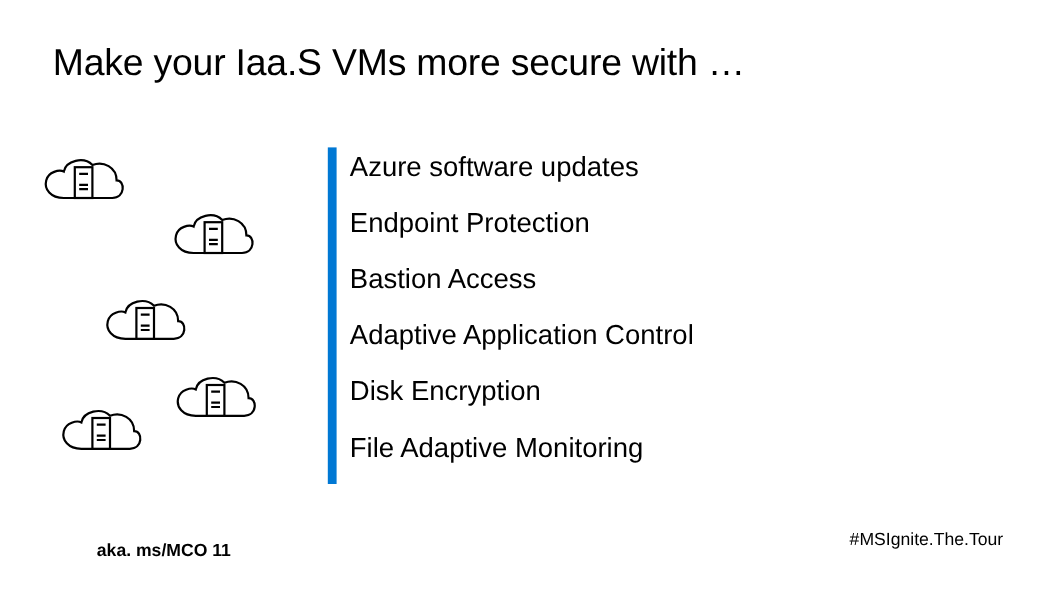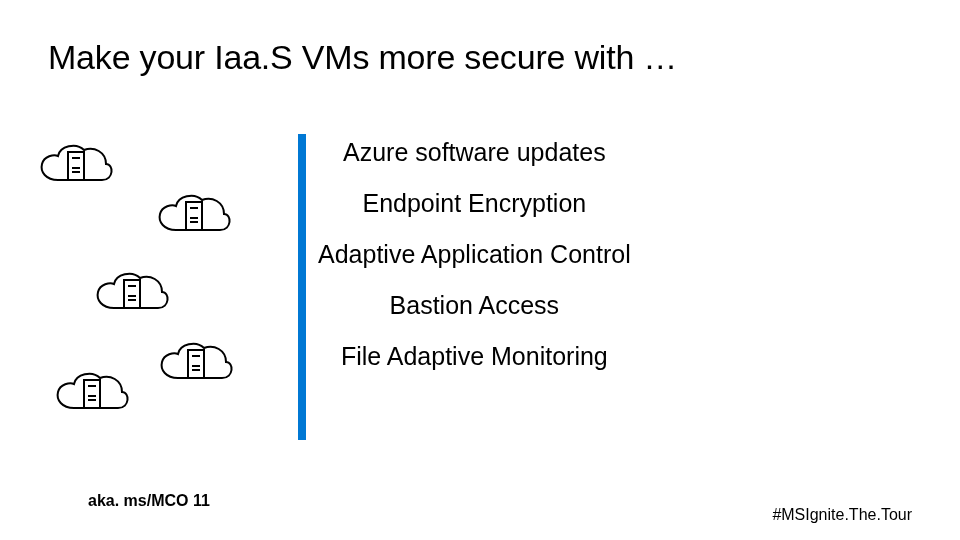--- a/index.html
+++ b/index.html
@@ -11,21 +11,20 @@
     font-family: "Segoe UI", Arial, sans-serif;
     color: #000;
     overflow: hidden;
     position: relative;
   }
   .slide {
     position: relative;
     width: 960px;
     height: 540px;
     box-sizing: border-box;
-    text-align: center;
   }
   .title {
     position: absolute;
     top: 38px;
     left: 48px;
     font-size: 34px;
     font-weight: 400;
     letter-spacing: -0.2px;
   }
   .clouds {
@@ -63,21 +62,21 @@
     position: absolute;
     left: 48px;
     bottom: 30px;
     font-size: 16px;
     font-weight: 600;
     margin-left: 40px;
   }
   .footer-right {
     position: absolute;
     right: 48px;
-    bottom: 16px;
+    bottom: 40px;
     font-size: 16px;
     font-weight: 400;
     margin-left: 11px;
   }
 </style>
 </head>
 <body>
 
 <div class="slide">
 
@@ -129,22 +128,23 @@
         <line x1="36" y1="28" x2="44" y2="28" stroke="#000" stroke-width="2"></line>
         <line x1="36" y1="32" x2="44" y2="32" stroke="#000" stroke-width="2"></line>
       </svg>
     </div>
   </div>
 
   <div class="divider"></div>
 
   <div class="list">
     <div class="list-item">Azure software updates</div>
-    <div class="list-item">Endpoint Encryption</div>
+    <div class="list-item">Endpoint Protection</div>
+    <div class="list-item">Bastion Access</div>
     <div class="list-item">Adaptive Application Control</div>
-    <div class="list-item">Bastion Access</div>
+    <div class="list-item">Disk Encryption</div>
     <div class="list-item">File Adaptive Monitoring</div>
   </div>
 
   <div class="footer-left">aka. ms/MCO 11</div>
   <div class="footer-right">#MSIgnite.The.Tour</div>
 
 </div>
 
 </body></html>

